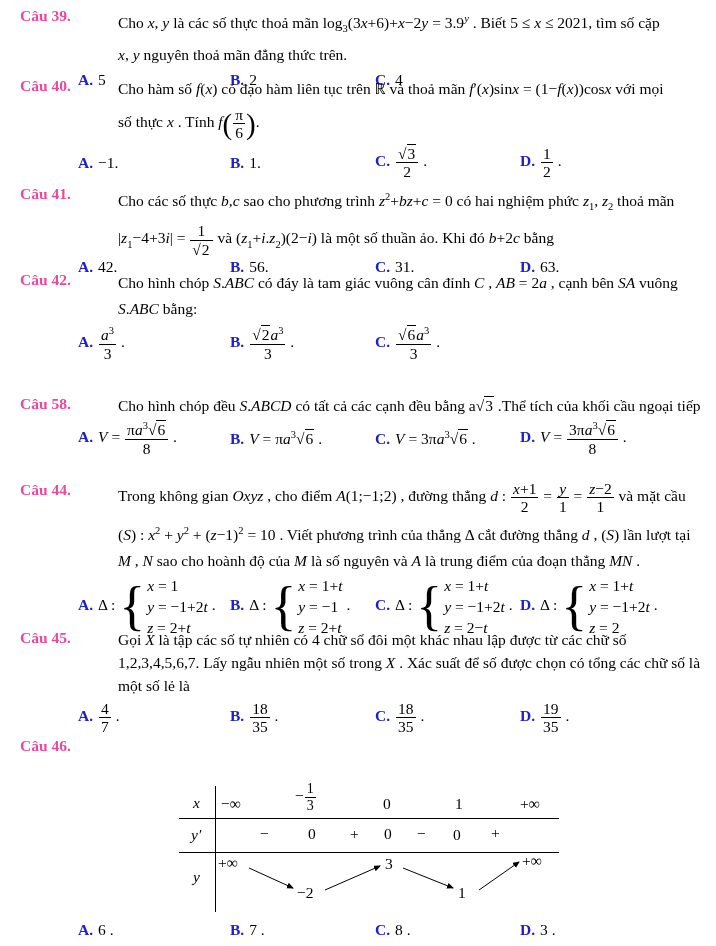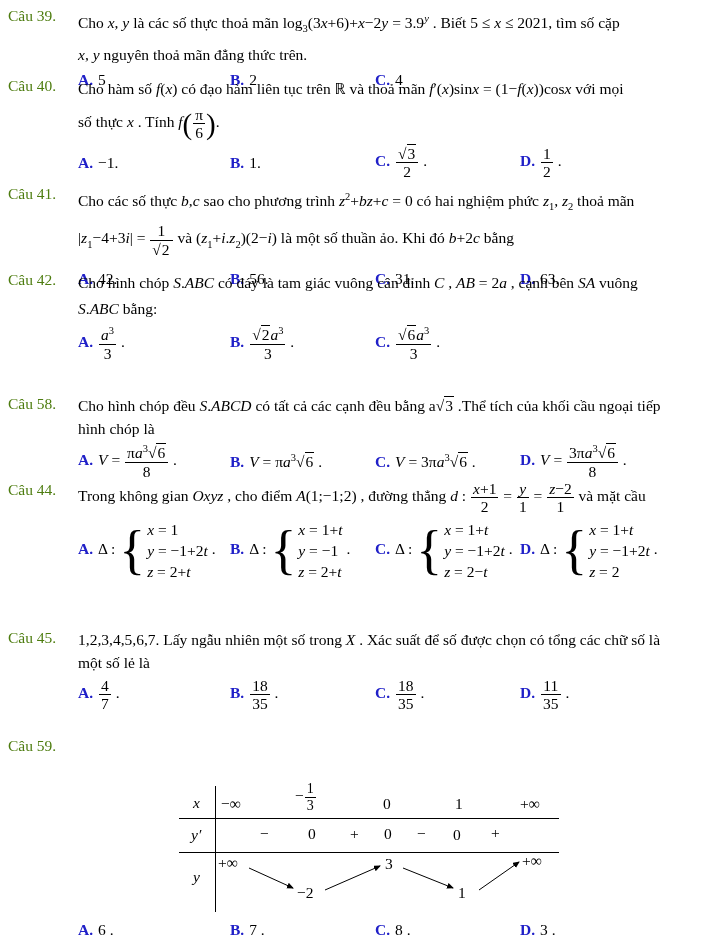--- a/index.html
+++ b/index.html
@@ -1,20 +1,20 @@
 <!DOCTYPE html>
 <html><head>
 <meta charset="utf-8">
 <style>
   html,body{margin:0;padding:0}
   body{position:relative;width:716px;height:946px;background:#fff;color:#000;
        font-family:"Liberation Serif",serif;font-size:15.5px;overflow:hidden}
   .q{position:absolute;left:0;width:716px}
-  .ql{position:absolute;left:8px;top:1px;color:#4d7c0f;font-weight:normal;white-space:nowrap}
-  .qb{margin-left:78px;margin-right:6px}
+  .ql{position:absolute;left:20px;top:1px;color:#ec4899;font-weight:bold;white-space:nowrap}
+  .qb{margin-left:118px;margin-right:6px}
   .ln{line-height:26px}
   .c .ln{line-height:23px}
   .opts{display:grid;grid-template-columns:152px 145px 145px auto;margin-left:78px;align-items:center;margin-top:3px}
   .opt{white-space:nowrap}
   .ol{color:#2020c8;font-weight:bold;margin-right:5px}
   sup{font-size:10.5px}
   sub{font-size:10.5px}
   .fr{display:inline-block;vertical-align:middle;text-align:center;line-height:1.12;padding:0 1px}
   .fr .n{display:block;border-bottom:1px solid #000;padding:0 2px}
   .fr .d{display:block;padding:0 2px}
@@ -61,21 +61,21 @@
     <span class="opt"><b class="ol">D.</b><span><span class="fr"><span class="n">1</span><span class="d">2</span></span> .</span></span>
   </div>
 </section>
 
 <section class="q" style="top:184px">
   <span class="ql">Câu 41.</span>
   <div class="qb">
     <div class="ln">Cho các số thực <i>b</i>,<i>c</i> sao cho phương trình <i>z</i><sup>2</sup>+<i>bz</i>+<i>c</i> = 0 có hai nghiệm phức <i>z</i><sub>1</sub>, <i>z</i><sub>2</sub> thoả mãn</div>
     <div class="ln" style="margin-top:2px">|<i>z</i><sub>1</sub>−4+3<i>i</i>| = <span class="fr"><span class="n">1</span><span class="d"><span class="sq">√<span class="r">2</span></span></span></span> và (<i>z</i><sub>1</sub>+<i>i</i>.<i>z</i><sub>2</sub>)(2−<i>i</i>) là một số thuần ảo. Khi đó <i>b</i>+2<i>c</i> bằng</div>
   </div>
-  <div class="opts" style="margin-top:12px">
+  <div class="opts" style="margin-top:0">
     <span class="opt"><b class="ol">A.</b><span>42.</span></span>
     <span class="opt"><b class="ol">B.</b><span>56.</span></span>
     <span class="opt"><b class="ol">C.</b><span>31.</span></span>
     <span class="opt"><b class="ol">D.</b><span>63.</span></span>
   </div>
 </section>
 
 <section class="q" style="top:270px">
   <span class="ql">Câu 42.</span>
   <div class="qb">
@@ -86,34 +86,35 @@
     <span class="opt"><b class="ol">A.</b><span><span class="fr"><span class="n"><i>a</i><sup>3</sup></span><span class="d">3</span></span> .</span></span>
     <span class="opt"><b class="ol">B.</b><span><span class="fr"><span class="n"><span class="sq">√<span class="r">2</span></span><i>a</i><sup>3</sup></span><span class="d">3</span></span> .</span></span>
     <span class="opt"><b class="ol">C.</b><span><span class="fr"><span class="n"><span class="sq">√<span class="r">6</span></span><i>a</i><sup>3</sup></span><span class="d">3</span></span> .</span></span>
   </div>
 </section>
 
 <section class="q c" style="top:394px">
   <span class="ql">Câu 58.</span>
   <div class="qb">
     <div class="ln">Cho hình chóp đều <i>S</i>.<i>ABCD</i> có tất cả các cạnh đều bằng a<span class="sq">√<span class="r">3</span></span> .Thể tích của khối cầu ngoại tiếp</div>
-    <div class="ln">hình chóp là</div>
   </div>
   <div class="opts">
     <span class="opt"><b class="ol">A.</b><span><i>V</i> = <span class="fr"><span class="n">π<i>a</i><sup>3</sup><span class="sq">√<span class="r">6</span></span></span><span class="d">8</span></span> .</span></span>
     <span class="opt"><b class="ol">B.</b><span><i>V</i> = π<i>a</i><sup>3</sup><span class="sq">√<span class="r">6</span></span> .</span></span>
     <span class="opt"><b class="ol">C.</b><span><i>V</i> = 3π<i>a</i><sup>3</sup><span class="sq">√<span class="r">6</span></span> .</span></span>
     <span class="opt"><b class="ol">D.</b><span><i>V</i> = <span class="fr"><span class="n">3π<i>a</i><sup>3</sup><span class="sq">√<span class="r">6</span></span></span><span class="d">8</span></span> .</span></span>
   </div>
 </section>
 
 <section class="q c" style="top:480px">
   <span class="ql">Câu 44.</span>
   <div class="qb">
     <div class="ln">Trong không gian <i>Oxyz</i> , cho điểm <i>A</i>(1;−1;2) , đường thẳng <i>d</i> : <span class="fr"><span class="n"><i>x</i>+1</span><span class="d">2</span></span> = <span class="fr"><span class="n"><i>y</i></span><span class="d">1</span></span> = <span class="fr"><span class="n"><i>z</i>−2</span><span class="d">1</span></span> và mặt cầu</div>
+    <div class="ln" style="margin-top:3px">(<i>S</i>) : <i>x</i><sup>2</sup> + <i>y</i><sup>2</sup> + (<i>z</i>−1)<sup>2</sup> = 10 . Viết phương trình của thẳng Δ cắt đường thẳng <i>d</i> , (<i>S</i>) lần lượt tại</div>
+    <div class="ln" style="margin-top:3px"><i>M</i> , <i>N</i> sao cho hoành độ của <i>M</i> là số nguyên và <i>A</i> là trung điểm của đoạn thẳng <i>MN</i> .</div>
   </div>
   <div class="opts">
     <span class="opt"><b class="ol">A.</b><span>Δ : <span class="cas">
             <span class="br">{</span>
             <span class="eqs">
               <span><i>x</i> = 1</span>
               <span><i>y</i> = −1+2<i>t</i></span>
               <span><i>z</i> = 2+<i>t</i></span>
             </span>
           </span> .</span></span>
@@ -140,33 +141,34 @@
               <span><i>y</i> = −1+2<i>t</i></span>
               <span><i>z</i> = 2</span>
             </span>
           </span> .</span></span>
   </div>
 </section>
 
 <section class="q c" style="top:628px">
   <span class="ql">Câu 45.</span>
   <div class="qb">
+    <div class="ln">Gọi <i>X</i> là tập các số tự nhiên có 4 chữ số đôi một khác nhau lập được từ các chữ số</div>
     <div class="ln">1,2,3,4,5,6,7. Lấy ngẫu nhiên một số trong <i>X</i> . Xác suất để số được chọn có tổng các chữ số là</div>
     <div class="ln">một số lẻ là</div>
   </div>
   <div class="opts">
     <span class="opt"><b class="ol">A.</b><span><span class="fr"><span class="n">4</span><span class="d">7</span></span> .</span></span>
     <span class="opt"><b class="ol">B.</b><span><span class="fr"><span class="n">18</span><span class="d">35</span></span> .</span></span>
     <span class="opt"><b class="ol">C.</b><span><span class="fr"><span class="n">18</span><span class="d">35</span></span> .</span></span>
-    <span class="opt"><b class="ol">D.</b><span><span class="fr"><span class="n">11</span><span class="d">35</span></span> .</span></span>
+    <span class="opt"><b class="ol">D.</b><span><span class="fr"><span class="n">19</span><span class="d">35</span></span> .</span></span>
   </div>
 </section>
 
 <section class="q c" style="top:736px;height:210px">
-  <span class="ql">Câu 59.</span>
+  <span class="ql">Câu 46.</span>
 
   <div class="tbl">
     <div class="hl" style="top:30px"></div>
     <div class="hl" style="top:64px"></div>
     <div class="vl"></div>
 
     <span class="lbl" style="left:28px;top:6px">x</span>
     <span style="left:56px;top:7px">−∞</span>
     <span style="left:130px;top:-7px">−<span class="fr"><span class="n">1</span><span class="d">3</span></span></span>
     <span style="left:218px;top:7px">0</span>

